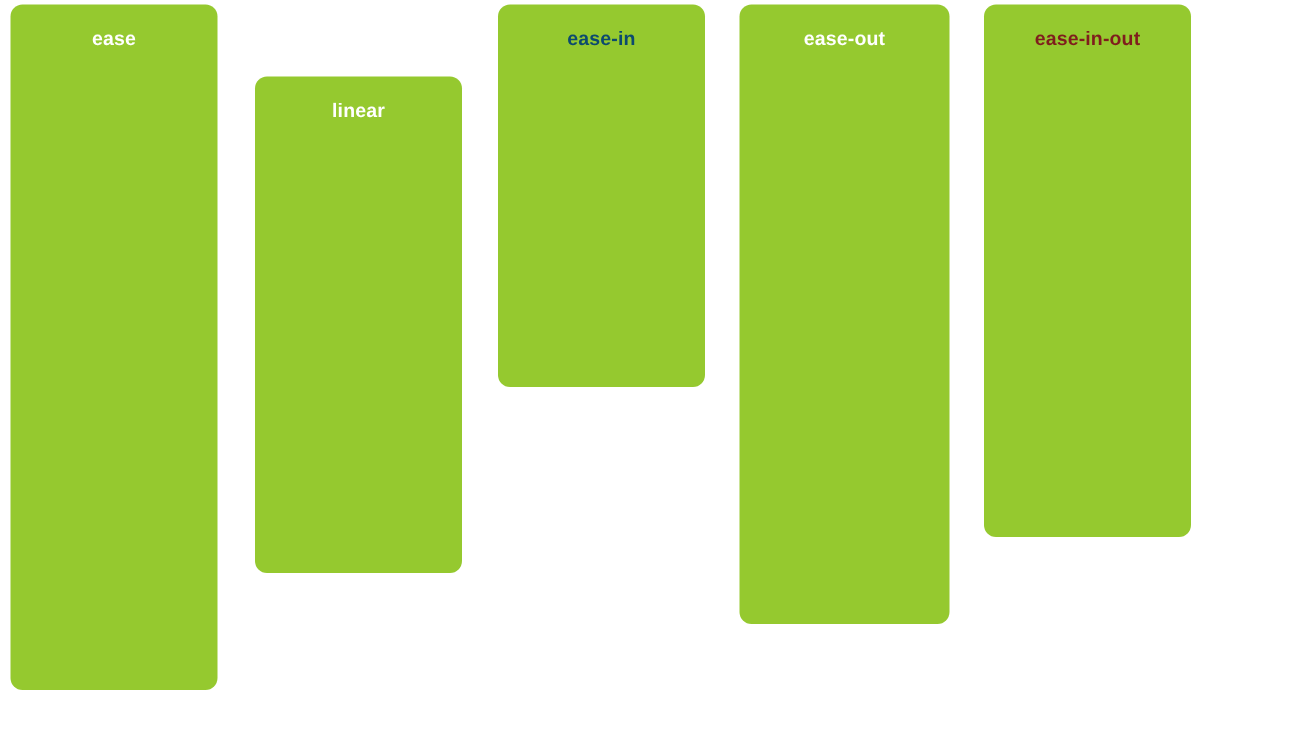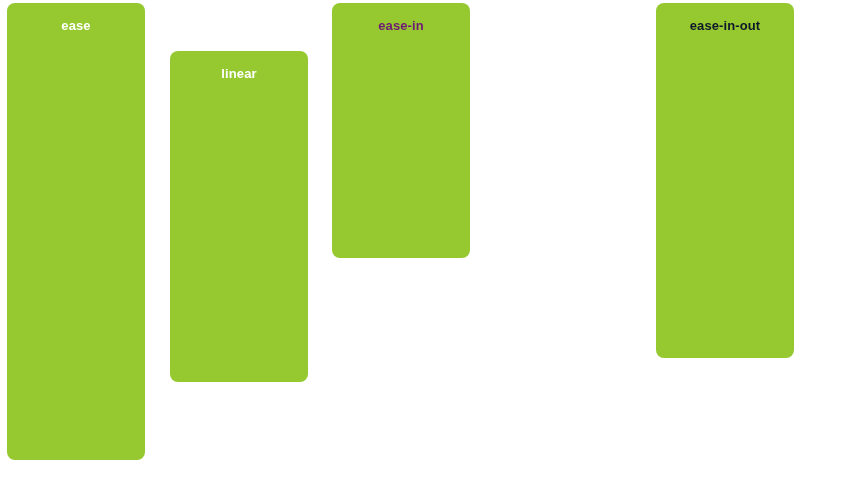--- a/index.html
+++ b/index.html
@@ -48,21 +48,24 @@
 
   <div class="bar" style="left: 7px; top: 3px; width: 138px; height: 457px; background: rgb(149, 201, 47); border-radius: 8px;">
     <span class="bar-label" style="color: rgb(255, 255, 255);">ease</span>
   </div>
 
   <div class="bar" style="left: 170px; top: 3px; width: 138px; height: 331px; background: rgb(149, 201, 47); border-radius: 8px; margin-top: 48px;">
     <span class="bar-label" style="color: rgb(255, 255, 255);">linear</span>
   </div>
 
   <div class="bar" style="left: 332px; top: 3px; width: 138px; height: 255px; background: rgb(149, 201, 47); border-radius: 8px;">
-    <span class="bar-label" style="color: #701a75;">ease-in</span>
+    <span class="bar-label" style="color: #0c4a6e;">ease-in</span>
   </div>
 
+  <div class="bar" style="left: 493px; top: 3px; width: 140px; height: 413px; background: rgb(149, 201, 47); border-radius: 8px;">
+    <span class="bar-label" style="color: rgb(255, 255, 255);">ease-out</span>
+  </div>
 
   <div class="bar" style="left: 656px; top: 3px; width: 138px; height: 355px; background: rgb(149, 201, 47); border-radius: 8px;">
-    <span class="bar-label" style="color: #0f172a;">ease-in-out</span>
+    <span class="bar-label" style="color: #7f1d1d;">ease-in-out</span>
   </div>
 
 </div>
 
 </body></html>

